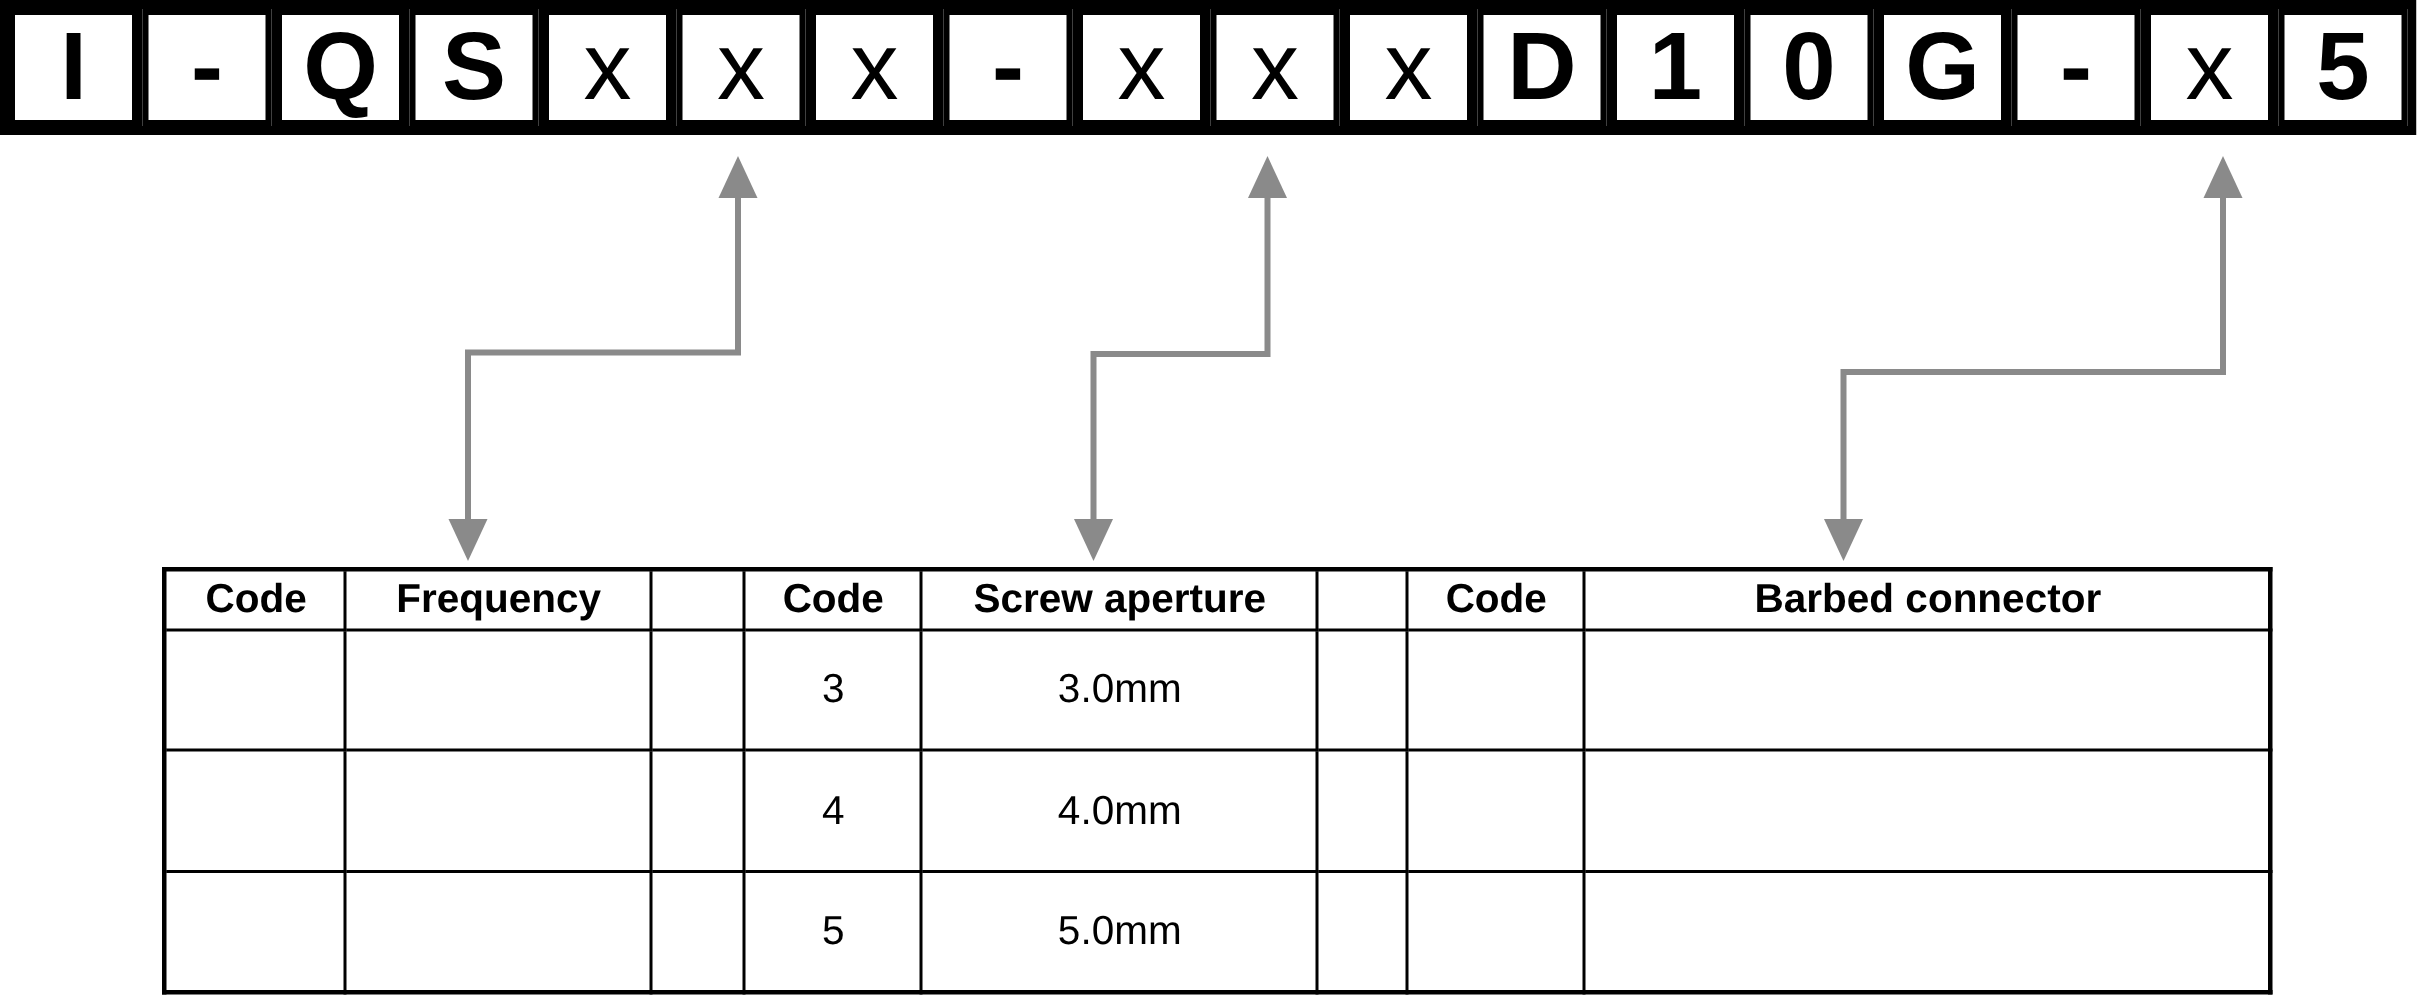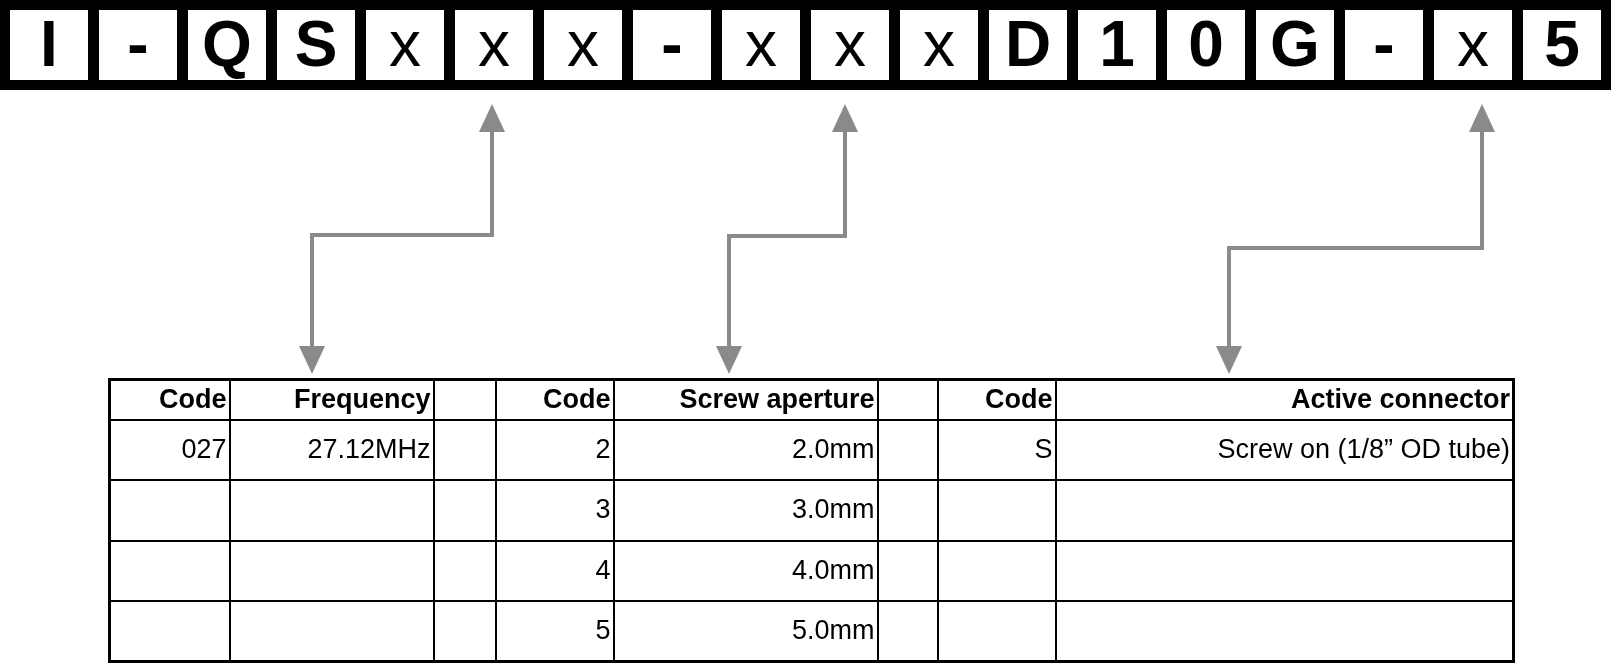--- a/index.html
+++ b/index.html
@@ -40,21 +40,21 @@
     position:absolute;left:108px;top:378px;
     width:1404px;height:285px;
     border-collapse:collapse;
     table-layout:fixed;
     border:3px solid #000;
   }
   table.codes th, table.codes td{
     border:2px solid #000;
     font-size:27px;line-height:1.1;
     padding:0 2px 0 4px;
-    text-align:right;vertical-align:middle;
+    text-align:center;vertical-align:middle;
     color:#000;
     overflow:hidden;white-space:nowrap;
   }
   table.codes th{font-weight:700;}
   table.codes td{font-weight:400;}
   table.codes tr{height:40px;}
 </style>
 </head>
 <body>
 
@@ -112,34 +112,24 @@
       </colgroup>
     <thead>
       <tr>
           <th>Code</th>
           <th>Frequency</th>
           <th></th>
           <th>Code</th>
           <th>Screw aperture</th>
           <th></th>
           <th>Code</th>
-          <th>Active connector</th>
+          <th>Barbed connector</th>
         </tr>
     </thead>
     <tbody>
-        <tr>
-          <td>027</td>
-          <td>27.12MHz</td>
-          <td></td>
-          <td>2</td>
-          <td>2.0mm</td>
-          <td></td>
-          <td>S</td>
-          <td>Screw on (1/8” OD tube)</td>
-        </tr>
         <tr>
           <td></td>
           <td></td>
           <td></td>
           <td>3</td>
           <td>3.0mm</td>
           <td></td>
           <td></td>
           <td></td>
         </tr>

